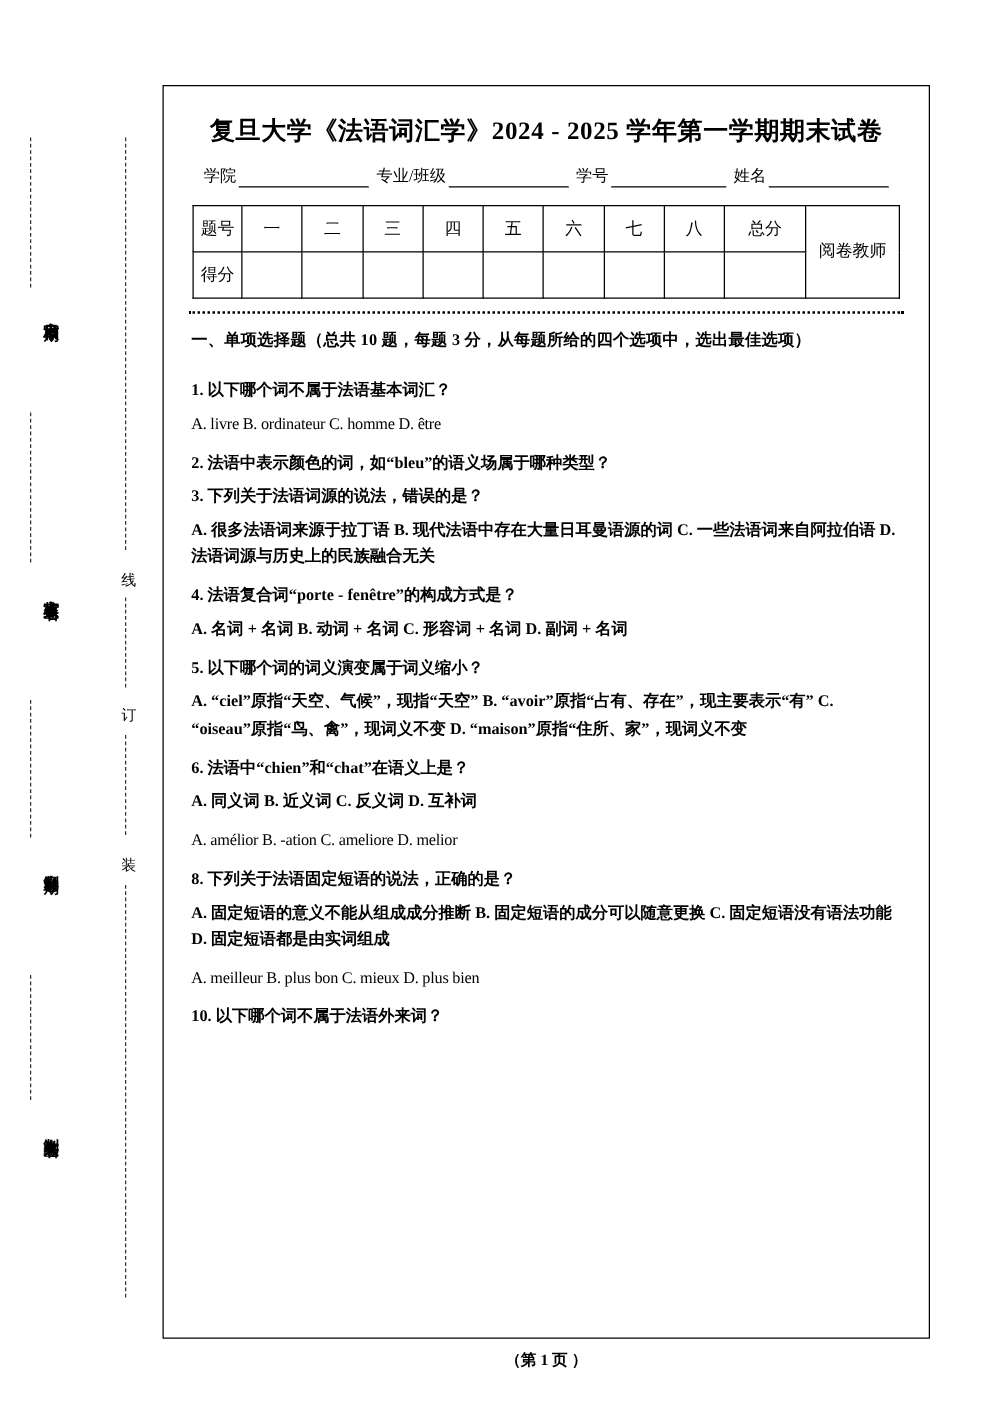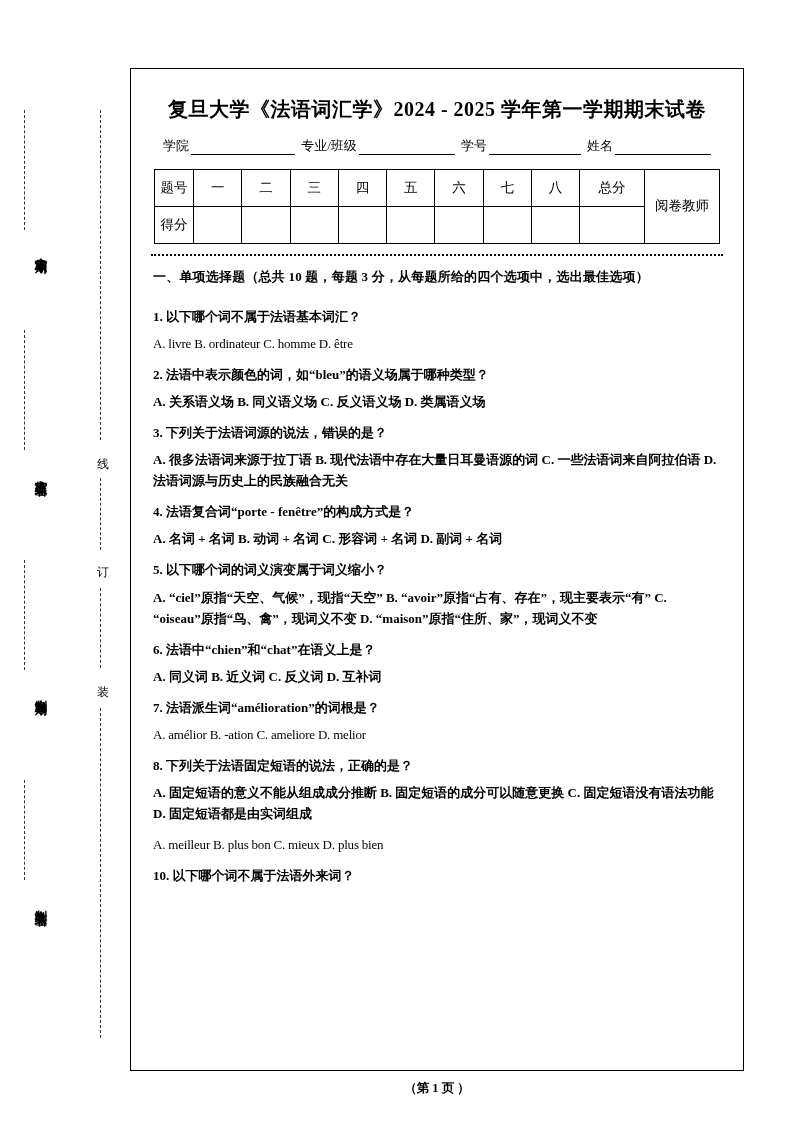--- a/index.html
+++ b/index.html
@@ -50,21 +50,21 @@
 
   
   .sheet {
     position: absolute;
     left: 130px;
     top: 68px;
     width: 614px;
     height: 1003px;
     border: 1px solid #000;
     box-sizing: border-box;
-    padding: 19px 18px 0 18px;
+    padding: 14px 18px 0 18px;
   }
 
   .doc-title {
     text-align: center;
     font-size: 20px;
     font-weight: bold;
     letter-spacing: 0.5px;
     margin-top: 8px;
     margin-bottom: 14px;
     font-family: "Liberation Serif", "DejaVu Serif", serif;
@@ -239,35 +239,33 @@
 
   <div class="dotrule"></div>
 
   <div class="content">
     <div class="sec-head">一、单项选择题（总共 10 题，每题 3 分，从每题所给的四个选项中，选出最佳选项）</div>
 
     <div class="q">1. 以下哪个词不属于法语基本词汇？</div>
     <div class="opt">A. livre  B. ordinateur  C. homme  D. être</div>
 
     <div class="q">2. 法语中表示颜色的词，如“bleu”的语义场属于哪种类型？</div>
-    <div class="opt cn">A. 关系语义场  B. 同义语义场  C. 反义语义场  D. 类属语义场</div>
 
     <div class="q">3. 下列关于法语词源的说法，错误的是？</div>
     <div class="opt cn">A. 很多法语词来源于拉丁语  B. 现代法语中存在大量日耳曼语源的词  C. 一些法语词来自阿拉伯语  D. 法语词源与历史上的民族融合无关</div>
 
     <div class="q">4. 法语复合词“porte - fenêtre”的构成方式是？</div>
     <div class="opt cn">A. 名词 + 名词  B. 动词 + 名词  C. 形容词 + 名词  D. 副词 + 名词</div>
 
     <div class="q">5. 以下哪个词的词义演变属于词义缩小？</div>
     <div class="opt cn">A. “ciel”原指“天空、气候”，现指“天空”  B. “avoir”原指“占有、存在”，现主要表示“有”  C. “oiseau”原指“鸟、禽”，现词义不变  D. “maison”原指“住所、家”，现词义不变</div>
 
     <div class="q">6. 法语中“chien”和“chat”在语义上是？</div>
     <div class="opt cn">A. 同义词  B. 近义词  C. 反义词  D. 互补词</div>
 
-    <div class="q">7. 法语派生词“amélioration”的词根是？</div>
     <div class="opt">A. amélior  B. -ation  C. ameliore  D. melior</div>
 
     <div class="q">8. 下列关于法语固定短语的说法，正确的是？</div>
     <div class="opt cn">A. 固定短语的意义不能从组成成分推断  B. 固定短语的成分可以随意更换  C. 固定短语没有语法功能  D. 固定短语都是由实词组成</div>
 
     <div class="opt">A. meilleur  B. plus bon  C. mieux  D. plus bien</div>
 
     <div class="q">10. 以下哪个词不属于法语外来词？</div>
   </div>
 </div>

